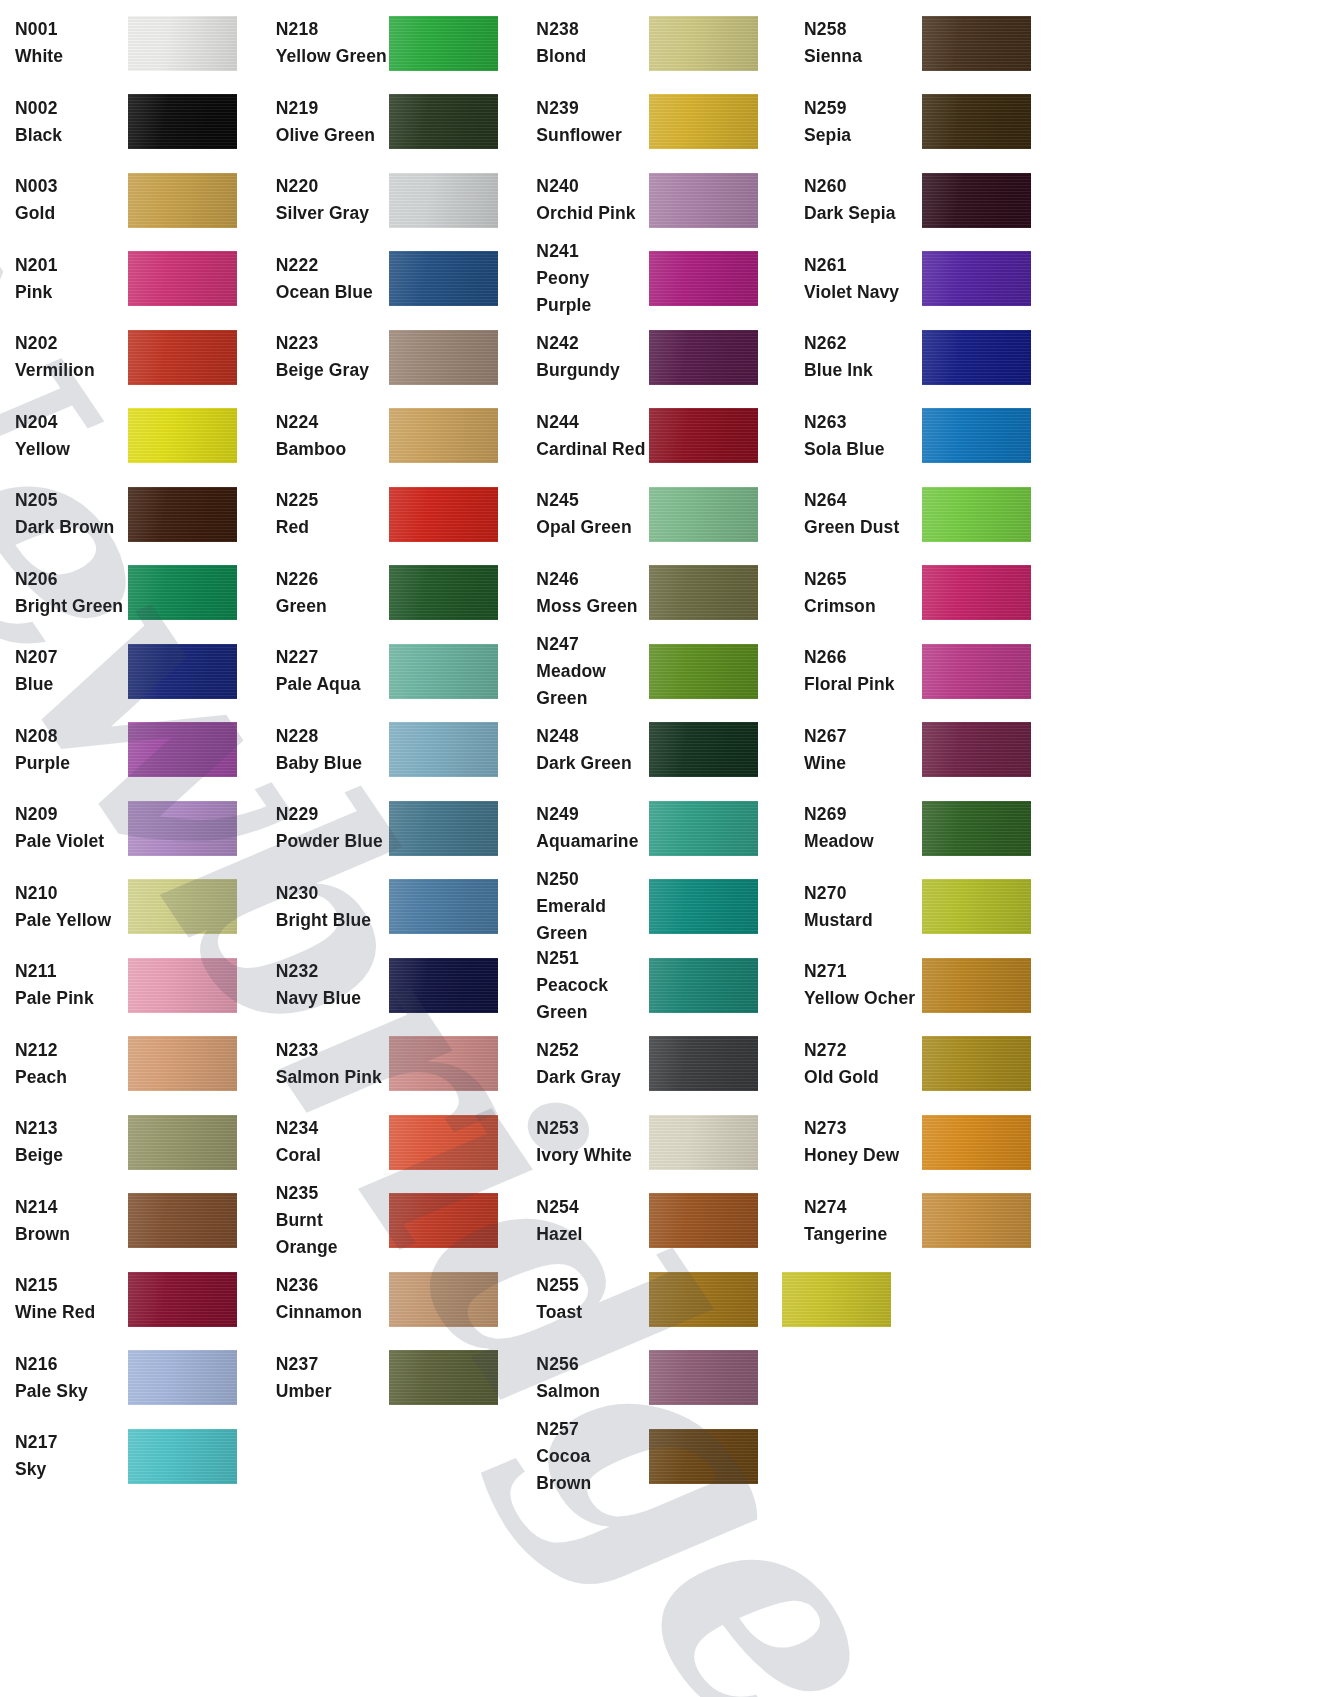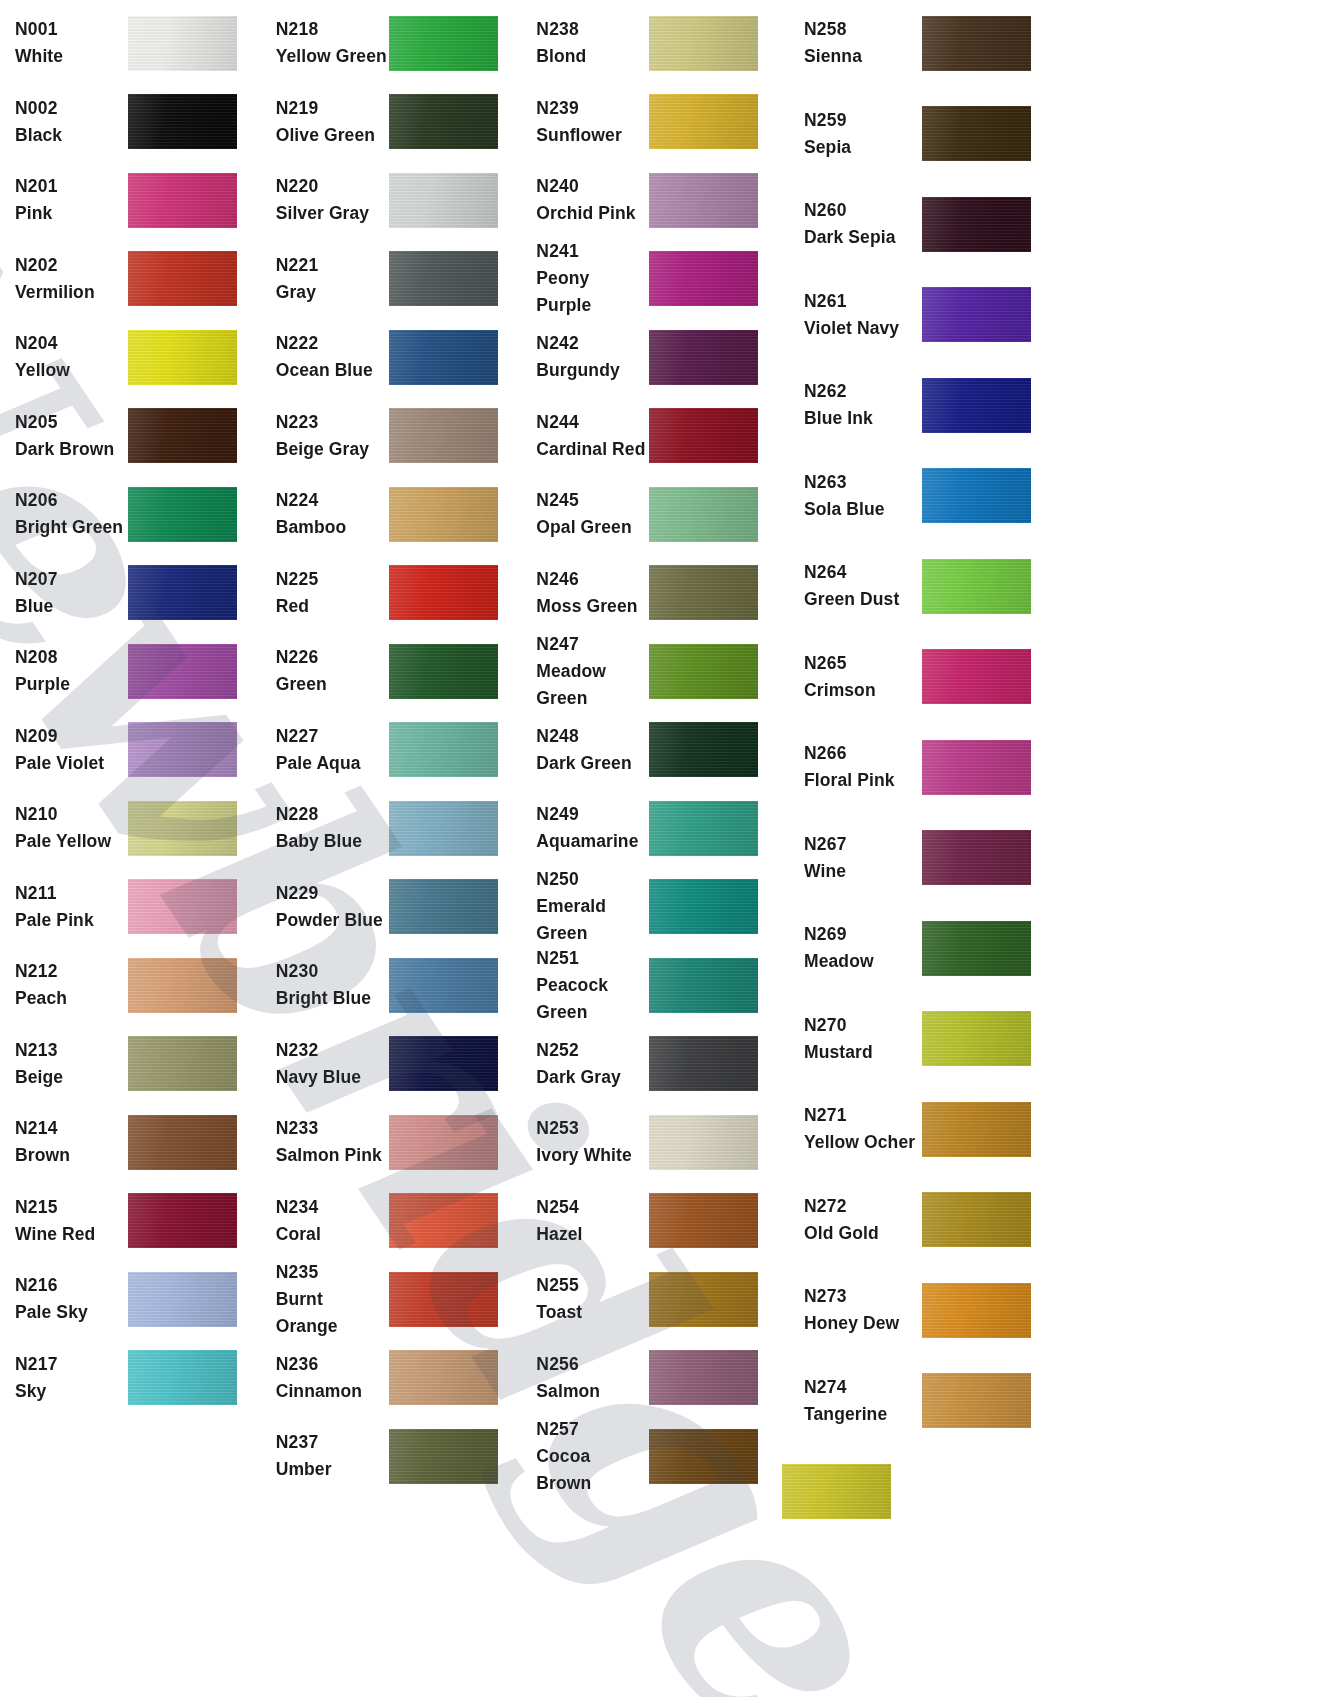--- a/index.html
+++ b/index.html
@@ -49,21 +49,21 @@
     display: flex;
     width: 1052px;
     height: 1697px;
     padding: 4px 0 0 0;
   }
   .swatch-column {
     width: 280px;
     display: flex;
     flex-direction: column;
   }
-  .swatch-column.col-4 { width: 290px; gap: 12px; }
+  .swatch-column.col-4 { width: 290px; }
 
   .swatch-row {
     height: 78.5px;
     display: flex;
     align-items: center;
     flex: 0 0 auto;
   }
   .row-label {
     width: 128px;
     padding-left: 15px;
@@ -130,20 +130,29 @@
           <div class="row-label">
             <span class="code">N002</span>
             <span class="cname">Black</span>
           </div>
           <div class="swatch" style="background: rgb(10, 10, 10);">
             <div class="sheen"></div>
           </div>
         </div>
         <div class="swatch-row">
           <div class="row-label">
+            <span class="code">N003</span>
+            <span class="cname">Gold</span>
+          </div>
+          <div class="swatch" style="background: rgb(201, 162, 74);">
+            <div class="sheen"></div>
+          </div>
+        </div>
+        <div class="swatch-row">
+          <div class="row-label">
             <span class="code">N201</span>
             <span class="cname">Pink</span>
           </div>
           <div class="swatch" style="background: rgb(207, 50, 118);">
             <div class="sheen"></div>
           </div>
         </div>
         <div class="swatch-row">
           <div class="row-label">
             <span class="code">N202</span>
@@ -298,29 +307,20 @@
           <div class="swatch" style="background: rgb(39, 56, 31);">
             <div class="sheen"></div>
           </div>
         </div>
         <div class="swatch-row">
           <div class="row-label">
             <span class="code">N220</span>
             <span class="cname">Silver Gray</span>
           </div>
           <div class="swatch" style="background: rgb(210, 213, 213);">
-            <div class="sheen"></div>
-          </div>
-        </div>
-        <div class="swatch-row">
-          <div class="row-label">
-            <span class="code">N221</span>
-            <span class="cname">Gray</span>
-          </div>
-          <div class="swatch" style="background: rgb(79, 88, 87);">
             <div class="sheen"></div>
           </div>
         </div>
         <div class="swatch-row">
           <div class="row-label">
             <span class="code">N222</span>
             <span class="cname">Ocean Blue</span>
           </div>
           <div class="swatch" style="background: rgb(33, 79, 131);">
             <div class="sheen"></div>

